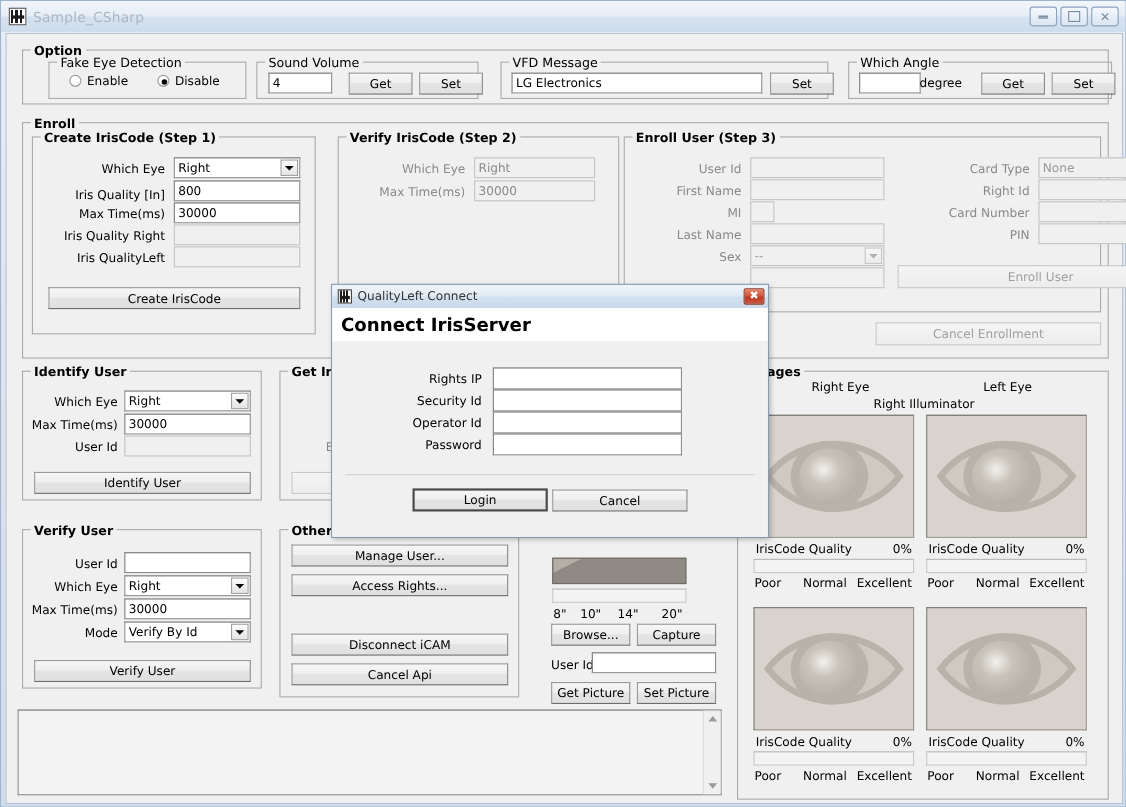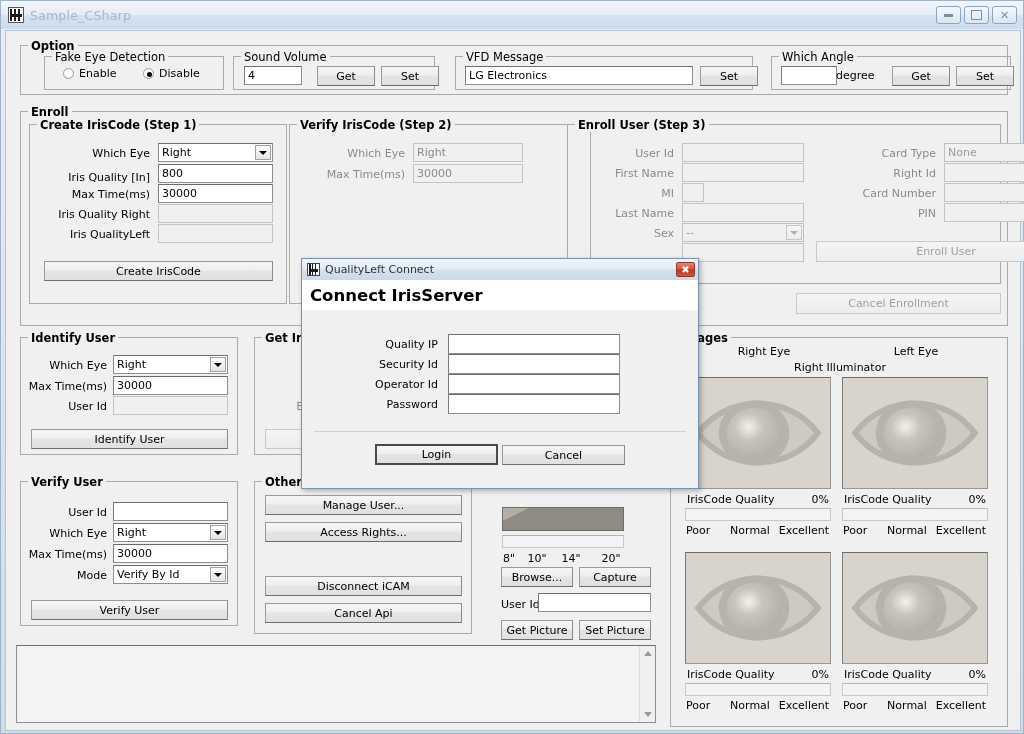--- a/index.html
+++ b/index.html
@@ -282,21 +282,21 @@
 
         <div class="lbl r" style="left:10px;top:83px;width:110px;">Iris Quality Right</div>
         <div class="tb flat-ro" style="left:128px;top:79px;width:115px;height:19px;"></div>
 
         <div class="lbl r" style="left:10px;top:103px;width:110px;">Iris QualityLeft</div>
         <div class="tb flat-ro" style="left:128px;top:99px;width:115px;height:19px;"></div>
 
         <div class="btn" style="left:14px;top:136px;width:229px;height:20px;">Create IrisCode</div>
       </div>
 
-      <div class="gb" style="left:268px;top:12px;width:302px;height:180px;">
+      <div class="gb" style="left:286px;top:12px;width:256px;height:180px;">
         <div class="gb-title">Verify IrisCode (Step 2)</div>
 
         <div class="lbl r dim" style="left:5px;top:22px;width:110px;">Which Eye</div>
         <div class="tb flat-ro" style="left:123px;top:18px;width:110px;height:19px;">Right</div>
 
         <div class="lbl r dim" style="left:5px;top:43px;width:110px;">Max Time(ms)</div>
         <div class="tb flat-ro" style="left:123px;top:39px;width:110px;height:19px;">30000</div>
       </div>
 
       <div class="gb" style="left:546px;top:12px;width:434px;height:160px;">
@@ -529,21 +529,21 @@
   <div class="dlg">
     <div class="dlg-title">
       <div class="dlg-icon"></div>
       <div class="dlg-title-text">QualityLeft Connect</div>
       <div class="dlg-close">✖</div>
     </div>
     <div class="dlg-head">
       <span>Connect IrisServer</span>
     </div>
     <div class="dlg-body">
-      <div class="lbl r" style="left:36px;top:28px;width:100px;">Quality IP</div>
+      <div class="lbl r" style="left:36px;top:28px;width:100px;">Rights IP</div>
       <div class="tb" style="left:146px;top:24px;width:172px;height:20px;"></div>
 
       <div class="lbl r" style="left:36px;top:48px;width:100px;">Security Id</div>
       <div class="tb" style="left:146px;top:44px;width:172px;height:20px;"></div>
 
       <div class="lbl r" style="left:36px;top:68px;width:100px;">Operator Id</div>
       <div class="tb" style="left:146px;top:64px;width:172px;height:20px;"></div>
 
       <div class="lbl r" style="left:36px;top:88px;width:100px;">Password</div>
       <div class="tb" style="left:146px;top:84px;width:172px;height:20px;"></div>

